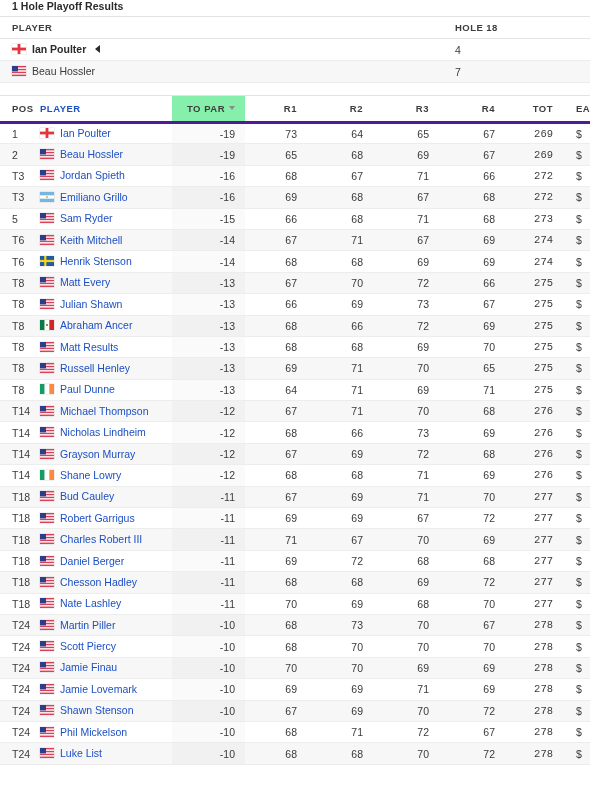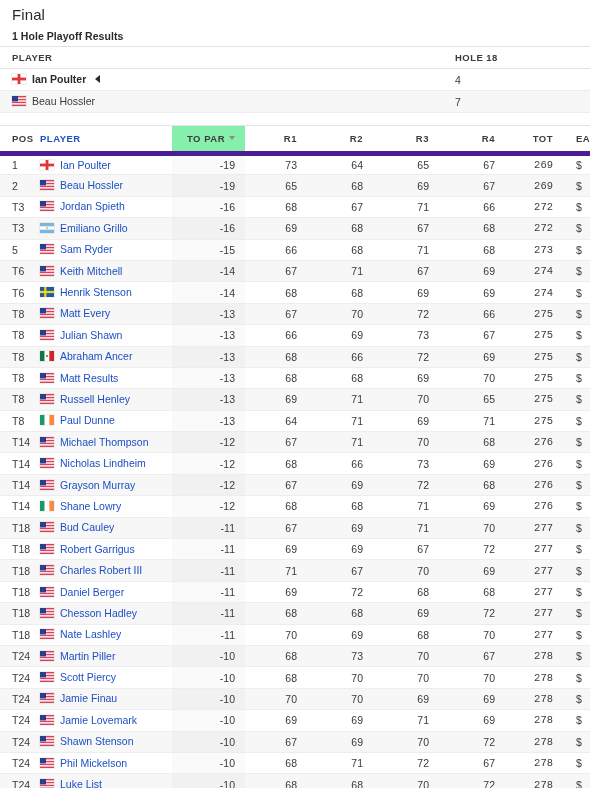--- a/index.html
+++ b/index.html
@@ -87,21 +87,21 @@
   .lb col.c-tot   { width: 57px; }
   .lb col.c-earn  { width: 90px; }
 
   .lb thead th {
     font-size: 9.5px;
     font-weight: 700;
     letter-spacing: 0.5px;
     color: #3c3c3c;
     padding: 7px 0 7px 0;
     border-top: 1px solid #e3e3e3;
-    border-bottom: 5px solid #4c1d95;
+    border-bottom: 3px solid #4c1d95;
     background: #ffffff;
     text-align: right;
     height: 24px;
     white-space: nowrap;
   }
   .lb thead th.h-pos  { text-align: left; padding-left: 12px; }
   .lb thead th.h-name { text-align: left; padding-left: 0; color: #1c4fc4; }
   .lb thead th.h-topar{ text-align: right; padding-right: 10px; background: #86efac; }
   .lb thead th.h-r    { padding-right: 14px; }
   .lb thead th.h-tot  { padding-right: 13px; }
@@ -157,21 +157,20 @@
     flex: 0 0 14px;
     box-shadow: 0 0 0 0.5px rgba(0,0,0,0.12);
   }
   .flag svg { display: block; width: 14px; height: 10px; }
 </style>
 </head>
 <body>
 
 <div class="page">
 
-  <div class="status-title">Final</div>
   <div class="playoff-label">1 Hole Playoff Results</div>
 
   <table class="playoff-table">
     <colgroup>
         <col style="width:455px">
         <col style="width:135px">
       </colgroup>
     <thead>
       <tr>
         <th class="ph">PLAYER</th>

